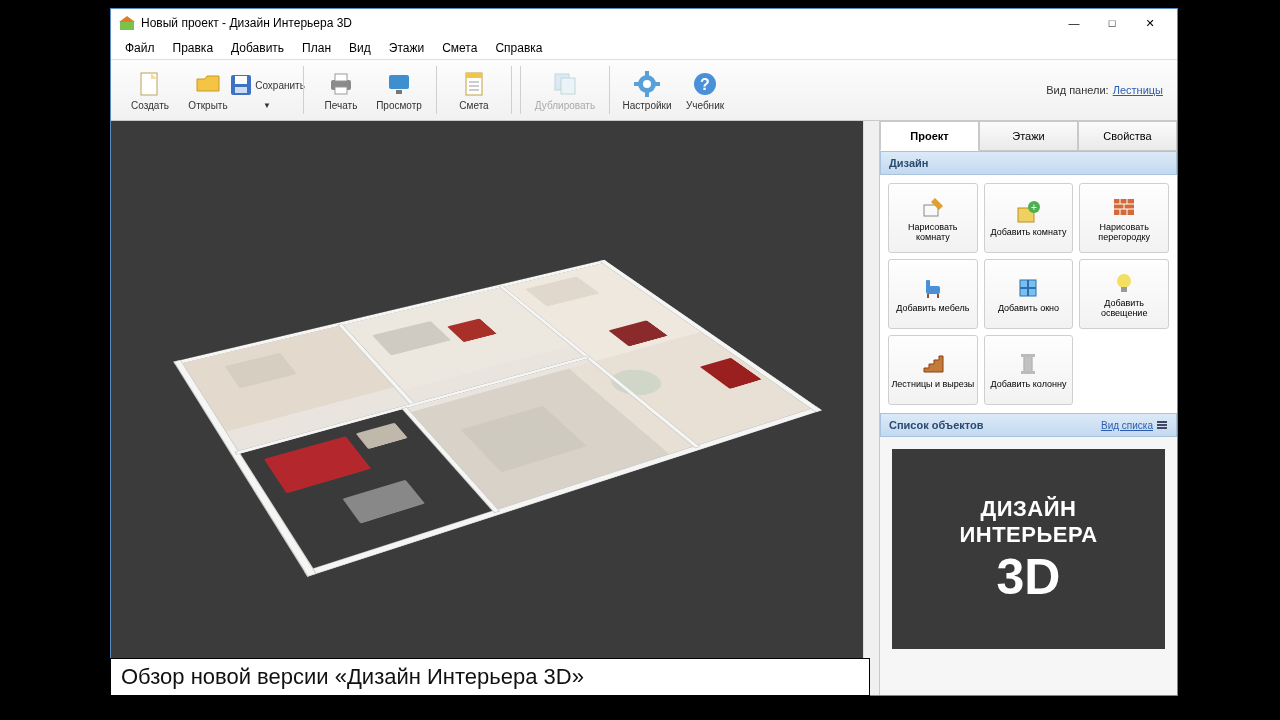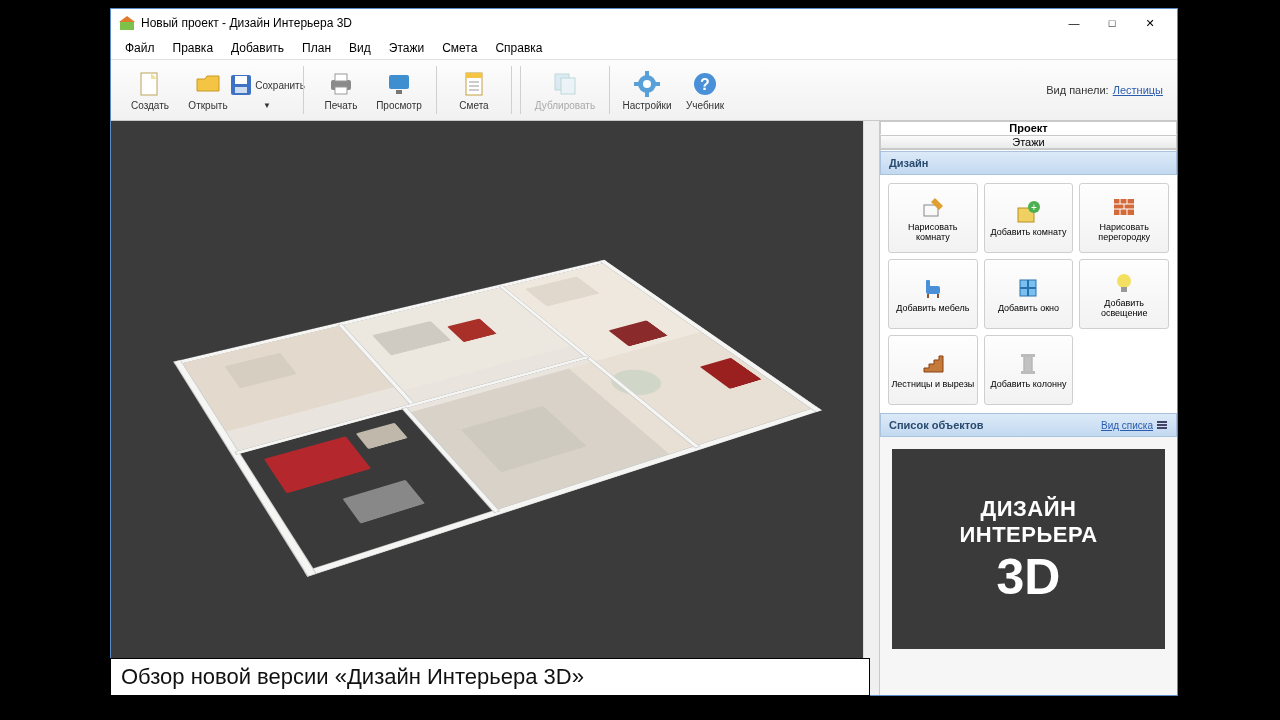--- a/index.html
+++ b/index.html
@@ -54,21 +54,21 @@
 }
 .floor { position: absolute; inset: 0; background: #e9e4de; }
 .wall { position: absolute; background: #f5f5f3; border: 1px solid #ccc; }
 .room { position: absolute; }
 .room .rfloor { position: absolute; inset: 0; }
 .furn { position: absolute; border-radius: 2px; }
 
 .sidepanel {
   width: 298px; background: #f6f6f6; border-left: 1px solid #c9c9c9; display: flex; flex-direction: column;
 }
-.tabs { display: flex; height: 30px; flex-direction: column; }
+.tabs { display: flex; height: 30px; }
 .tab {
   flex: 1; display: flex; align-items: center; justify-content: center; font-size: 11px;
   border: 1px solid #c9c9c9; border-bottom: 1px solid #c9c9c9; background: linear-gradient(#fbfbfb,#eaeaea);
   cursor: default;
 }
 .tab.active { background: #fff; border-bottom-color: #fff; font-weight: 600; }
 .section-header {
   height: 24px; background: linear-gradient(#dceaf8,#c3d9f0); border: 1px solid #a9c2de;
   display: flex; align-items: center; padding: 0 8px; font-size: 11px; font-weight: bold; color: #2a4a6e;
 }

